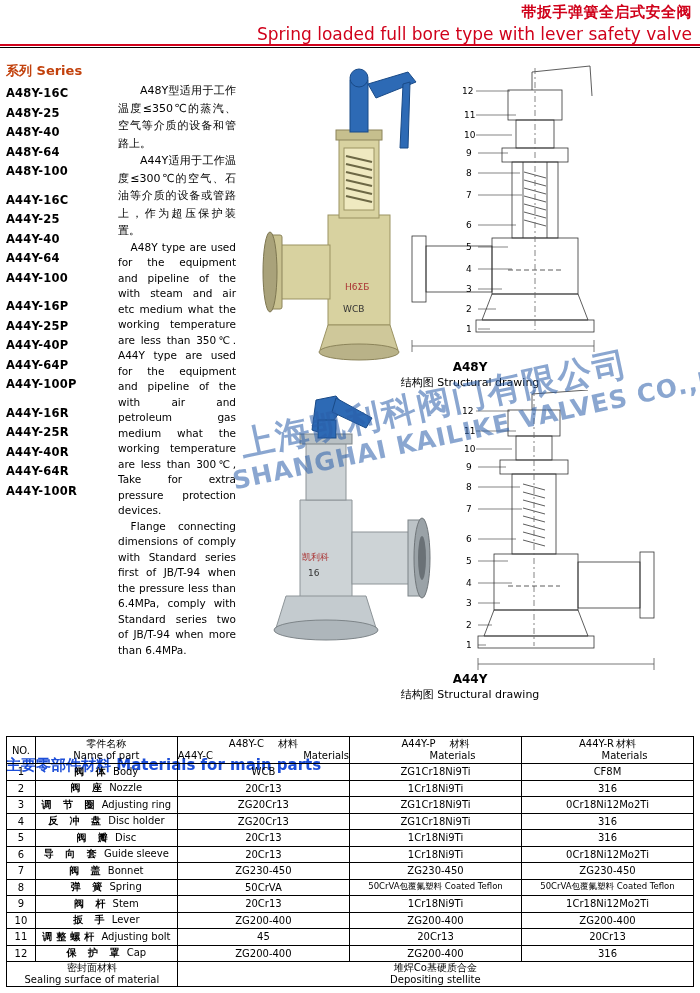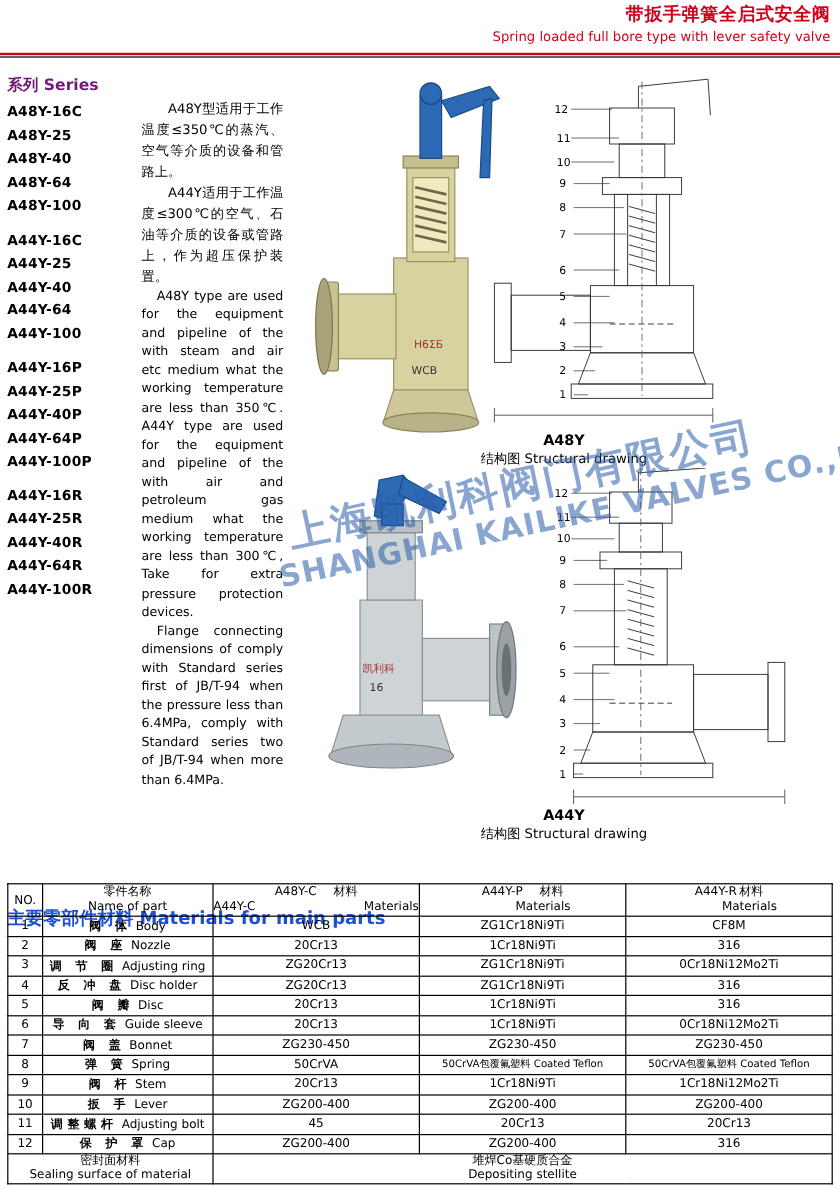--- a/index.html
+++ b/index.html
@@ -15,34 +15,34 @@
   .header{
     position:absolute; top:0; left:0; width:700px; height:44px;
   }
   .header-title{
     position:absolute; right:8px; top:3px;
     font-size:15px; font-weight:bold; color:#d0021b;
     letter-spacing:0.5px;
   }
   .header-sub{
     position:absolute; right:8px; top:24px;
-    font-size:11px; color:#d0021b;
+    font-size:17px; color:#d0021b;
   }
   .header-rule{
     position:absolute; left:0; top:44px; width:700px; height:2px;
     background:#d0021b;
   }
   .header-rule-black{
     position:absolute; left:0; top:47px; width:700px; height:1px;
     background:#000;
   }
   
   .series-title{
     position:absolute; left:6px; top:62px;
-    font-size:13px; font-weight:bold; color:#701a75;
+    font-size:13px; font-weight:bold; color:#c2410c;
   }
   .series-list{
     position:absolute; left:6px; top:84px; width:110px;
   }
   .series-item{
     font-size:11.5px; font-weight:bold; color:#000;
     line-height:19.5px; letter-spacing:0.2px;
   }
   .series-gap{height:9px;}
   

